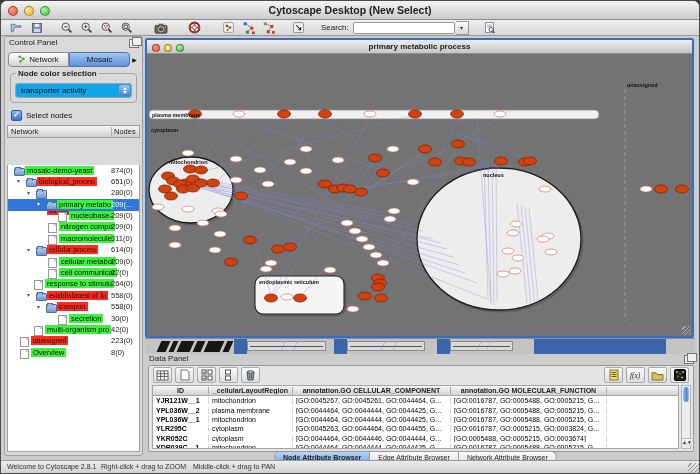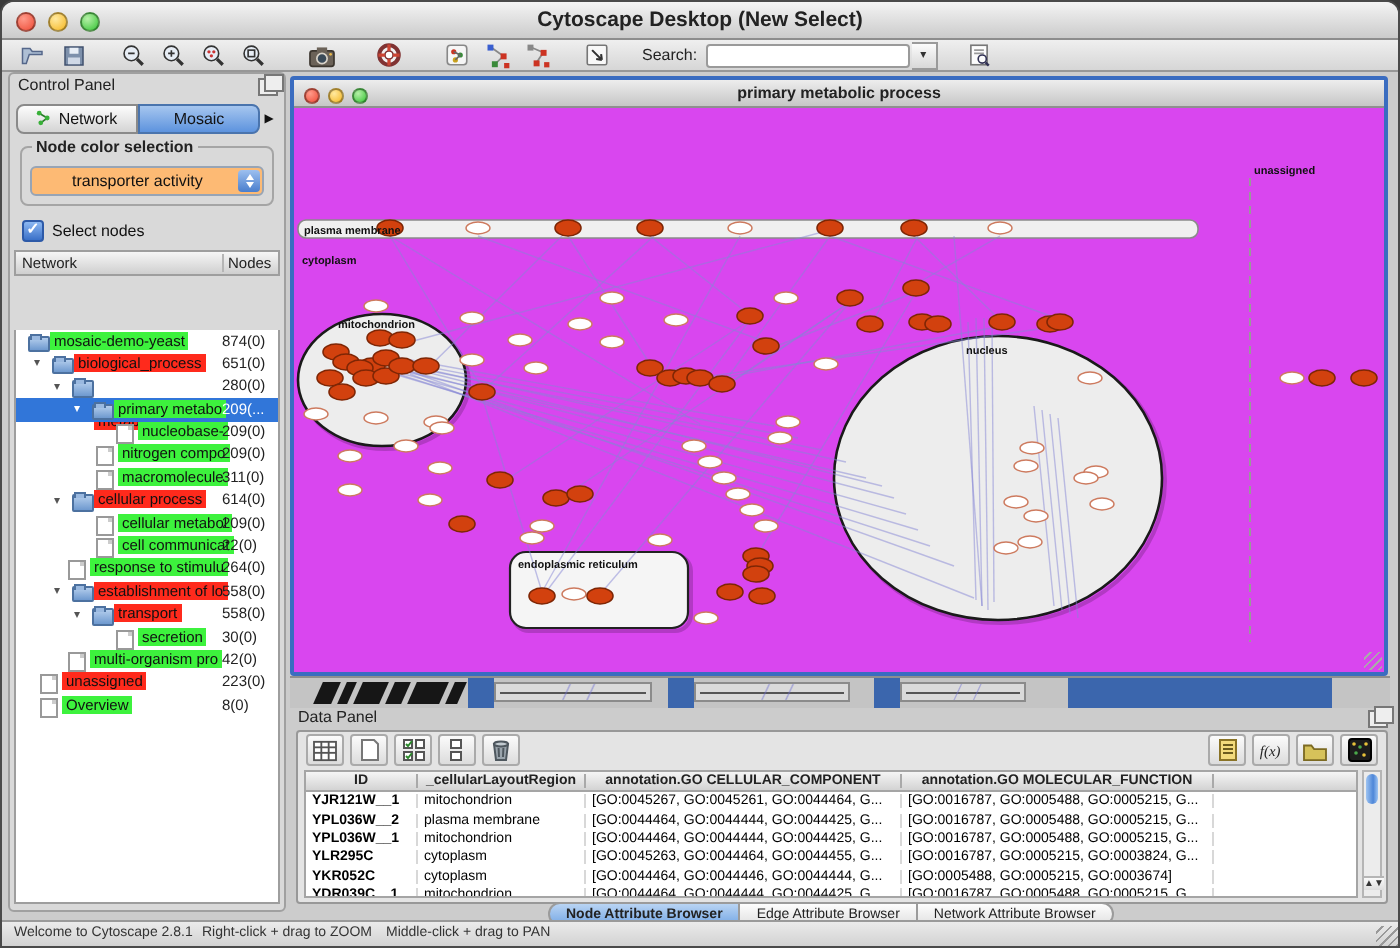--- a/index.html
+++ b/index.html
@@ -27,44 +27,44 @@
   .panel-title{height:11px;font-size:8px;font-weight:normal;color:#222;padding:1px 4px;position:relative;}
   .float-ic{position:absolute;right:3px;top:2px;width:8px;height:7px;border:1px solid #777;background:#eee;}
   .float-ic:before{content:"";position:absolute;left:2px;top:-3px;width:8px;height:7px;border:1px solid #777;background:#eee;}
   .cp-tabs{display:flex;align-items:center;margin:2px 3px 0 3px;height:14px;}
   .cp-tab{flex:1;font-size:8px;text-align:center;line-height:13px;border:1px solid #8a8a8a;background:linear-gradient(#fdfdfd,#d4d4d4);color:#111;display:flex;align-items:center;justify-content:center;gap:3px;}
   .cp-tab:first-child{border-radius:4px 0 0 4px;}
   .cp-tab.active{background:linear-gradient(#a6c6ef,#5d93de);border-color:#4a74ad;border-radius:0 4px 4px 0;}
   .tab-overflow{width:9px;text-align:center;font-size:6px;color:#111;}
   .groupbox{margin:7px 5px 0 5px;border:1px solid #a5a5a5;border-radius:4px;position:relative;padding:9px 4px 4px 4px;}
   .legend{position:absolute;top:-5px;left:5px;background:#d9d9d9;font-size:8px;font-weight:bold;color:#222;padding:0 2px;}
-  .combo{height:13px;border:1px solid #97a4b5;border-radius:3px;background:#fdba74;font-size:8px;display:flex;align-items:center;padding-left:20px;position:relative;color:#111;}
+  .combo{height:13px;border:1px solid #97a4b5;border-radius:3px;background:#0ea5e9;font-size:8px;display:flex;align-items:center;padding-left:5px;position:relative;color:#111;}
   .stepper{position:absolute;right:1px;top:1px;bottom:1px;width:11px;border-radius:2px;background:linear-gradient(#9dc0ef,#4a7ecd);display:flex;flex-direction:column;align-items:center;justify-content:center;}
   .stepper i{width:0;height:0;border-left:2.5px solid transparent;border-right:2.5px solid transparent;display:block;margin:0.5px 0;}
   .stepper .up{border-bottom:3px solid #fff;} .stepper .dn{border-top:3px solid #fff;}
   .cbrow{display:flex;align-items:center;gap:4px;margin:7px 6px 4px 6px;font-size:8px;color:#111;}
   .cb{width:9px;height:9px;border-radius:2px;background:linear-gradient(#8cb8f2,#3a70c8);border:1px solid #2d5aa8;color:#fff;font-size:8px;line-height:8px;text-align:center;font-weight:bold;}
   .tree-head{display:flex;height:11px;margin:4px 2px 0 2px;background:linear-gradient(#f6f6f6,#cfcfcf);border:1px solid #9e9e9e;font-size:7.5px;color:#222;align-items:center;}
   .tree-head .c1{width:100px;padding-left:3px;border-right:1px solid #b5b5b5;}
   .tree-head .c2{flex:1;padding-left:2px;}
   .tree{position:absolute;left:2px;right:2px;top:128px;bottom:3px;background:#fff;border:1px solid #9e9e9e;border-top:none;overflow:hidden;}
   .trow{height:11.4px;position:relative;font-size:7.5px;color:#111;}
   .trow.sel{background:#3176d9;}
   .t-arrow{position:absolute;top:1px;font-size:6px;color:#555;}
   .trow.sel .t-arrow{color:#fff;}
   .t-folder{position:absolute;top:2.5px;width:9px;height:6.5px;background:linear-gradient(#b3cdec,#6e99cf);border:1px solid #4c71a0;border-radius:1px;}
   .t-folder:before{content:"";position:absolute;top:-2px;left:0;width:4px;height:2px;background:#9ab9e0;border:1px solid #4c71a0;border-bottom:none;}
   .t-file{position:absolute;top:1.5px;width:6.5px;height:8px;background:#fff;border:1px solid #999;}
   .t-file:before{content:"";position:absolute;right:0;top:0;width:2px;height:2px;background:#ccc;}
   .t-label{position:absolute;top:0.5px;padding:0 2px;white-space:nowrap;max-width:66px;overflow:hidden;}
-  .bg-green{background:#3df23d;} .bg-red{background:#ff2a1c;}
+  .bg-green{background:#3df23d;} .bg-red{background:#ff2a1c;font-family:Liberation Serif, serif;}
   .t-count{position:absolute;left:103px;top:0.5px;color:#222;}
   .trow.sel .t-count{color:#fff;}
   
-  .netwin{position:absolute;left:144px;top:2px;width:549px;height:300px;border:2px solid #3a6cc0;border-radius:2px;background:#d946ef;box-sizing:border-box;}
+  .netwin{position:absolute;left:144px;top:2px;width:549px;height:300px;border:2px solid #3a6cc0;border-radius:2px;background:#737373;box-sizing:border-box;}
   .netwin .wtitle{height:13px;background:linear-gradient(#ededed,#c6c6c6);border-bottom:1px solid #8f8f8f;position:relative;}
   .netwin .wtitle .title{display:block;text-align:center;font-size:8px;font-weight:bold;color:#222;line-height:13px;}
   .netwin .lights{left:5px;top:4px;gap:4px;}
   #graph{position:absolute;left:0;top:13px;width:545px;height:283px;}
   .grip{position:absolute;right:1px;bottom:1px;width:9px;height:9px;background:repeating-linear-gradient(135deg,transparent 0 2px,#aaa 2px 3px);}
   
   .strip{position:absolute;left:144px;top:302px;width:550px;height:15px;background:#c4c4c4;border-top:1px solid #8e8e8e;overflow:hidden;}
   .glyphs{position:absolute;left:14px;top:2px;height:11px;display:flex;gap:3px;}
   .glyphs i{display:block;height:11px;background:#161616;transform:skewX(-24deg);}
   .bsq{position:absolute;top:0;height:15px;background:#3b66ad;}

